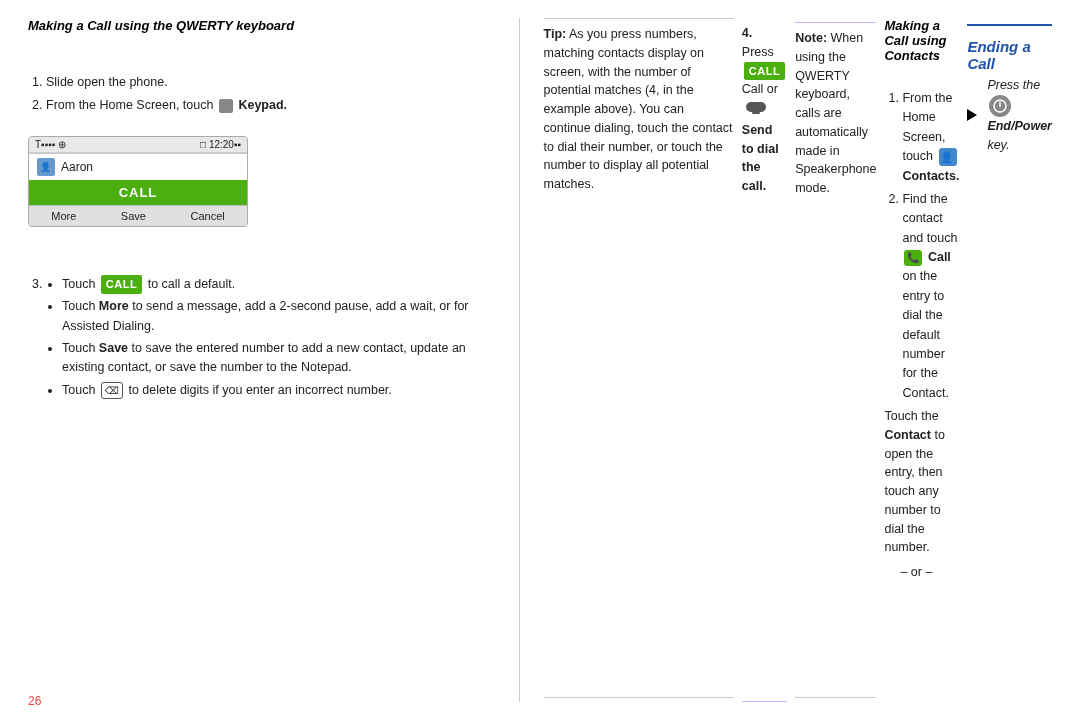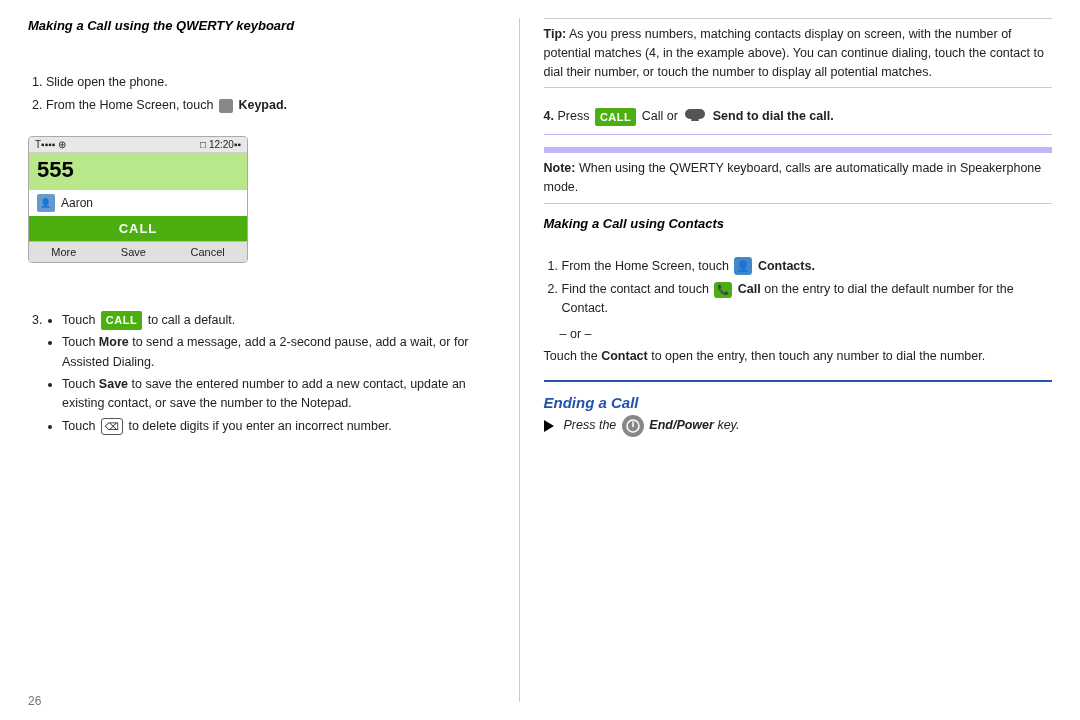--- a/index.html
+++ b/index.html
@@ -26,21 +26,21 @@
       padding-right: 24px;
       border-right: 1px solid #ccc;
       display: flex;
       flex-direction: column;
       gap: 10px;
     }
     .right-col {
       width: 52%;
       padding-left: 24px;
       display: flex;
-      flex-direction: column;
+      flex-direction: row;
       gap: 8px;
     }
     .section-title {
       font-style: italic;
       font-weight: bold;
       font-size: 13px;
       color: #000;
       margin-bottom: 4px;
     }
     .body-text {
@@ -141,40 +141,39 @@
       vertical-align: middle;
       margin: 0 2px;
     }
     .tip-box {
       border-top: 1px solid #ccc;
       border-bottom: 1px solid #ccc;
       padding: 6px 0;
       margin-bottom: 4px;
     }
     .note-box {
-      border-top: 6px solid #c4b5fd;
+      border-top: 1px solid #c4b5fd;
       border-bottom: 1px solid #ccc;
       padding: 6px 0;
       margin: 4px 0;
     }
     .bold { font-weight: bold; }
     .italic { font-style: italic; }
     .ending-call-title {
       color: #2255aa;
       font-weight: bold;
       font-size: 15px;
       margin-top: 6px;
     }
     .ending-call-item {
       display: flex;
       align-items: center;
       gap: 6px;
       font-size: 12.5px;
       margin-top: 4px;
-      text-align: right;
     }
     .triangle-icon {
       display: inline-block;
       width: 0;
       height: 0;
       border-top: 6px solid transparent;
       border-bottom: 6px solid transparent;
       border-left: 10px solid #000;
       margin-right: 4px;
     }
@@ -220,21 +219,21 @@
       margin: 0 2px;
       vertical-align: middle;
       color: #fff;
       font-size: 10px;
     }
     .page-number {
       position: absolute;
       bottom: 12px;
       left: 28px;
       font-size: 12px;
-      color: #737373;
+      color: #ef4444;
     }
     .keypad-icon {
       display: inline-block;
       width: 14px;
       height: 14px;
       background: #888;
       border-radius: 2px;
       vertical-align: middle;
       margin: 0 2px;
     }
@@ -267,21 +266,20 @@
         <span class="keypad-icon"></span>
         <span class="bold">Keypad.</span>
       </li>
     </ol>
 
     <div class="phone-mockup">
       <div class="phone-status-bar">
         <span>T▪▪▪▪ ⊕</span>
         <span>□ 12:20▪▪</span>
       </div>
-      <div class="phone-number-display">555</div>
       <div class="phone-contact-row">
         <div class="contact-avatar">👤</div>
         <span>Aaron</span>
       </div>
       <div class="call-btn">CALL</div>
       <div class="phone-bottom-bar">
         <span>More</span>
         <span>Save</span>
         <span>Cancel</span>
       </div>
@@ -361,24 +359,24 @@
           <span class="body-text">
             <span>Find the contact and touch</span>
             
             <span class="call-icon-green">📞</span>
             <span class="bold">Call</span>
             <span> </span>
             <span>on the entry to dial the default number for the Contact.</span>
           </span>
         </li>
       </ol>
-      <p class="body-text" style="margin: 6px 0 4px 16px;">– or –</p>
       <p class="body-text" style="margin-left:0;">
         <span>Touch the <span class="bold">Contact</span> to open the entry, then touch any number to dial the number.</span>
       </p>
+      <p class="body-text" style="margin: 6px 0 4px 16px;">– or –</p>
     </div>
 
     <div style="margin-top:6px; border-top: 2px solid #2255aa; padding-top:6px;font-style:italic;">
       <div class="ending-call-title">Ending a Call</div>
       <div class="ending-call-item" style="margin-top:4px;">
         <span class="triangle-icon"></span>
         <span class="body-text">
           <span>Press the</span>
           
           <span class="end-power-icon">

